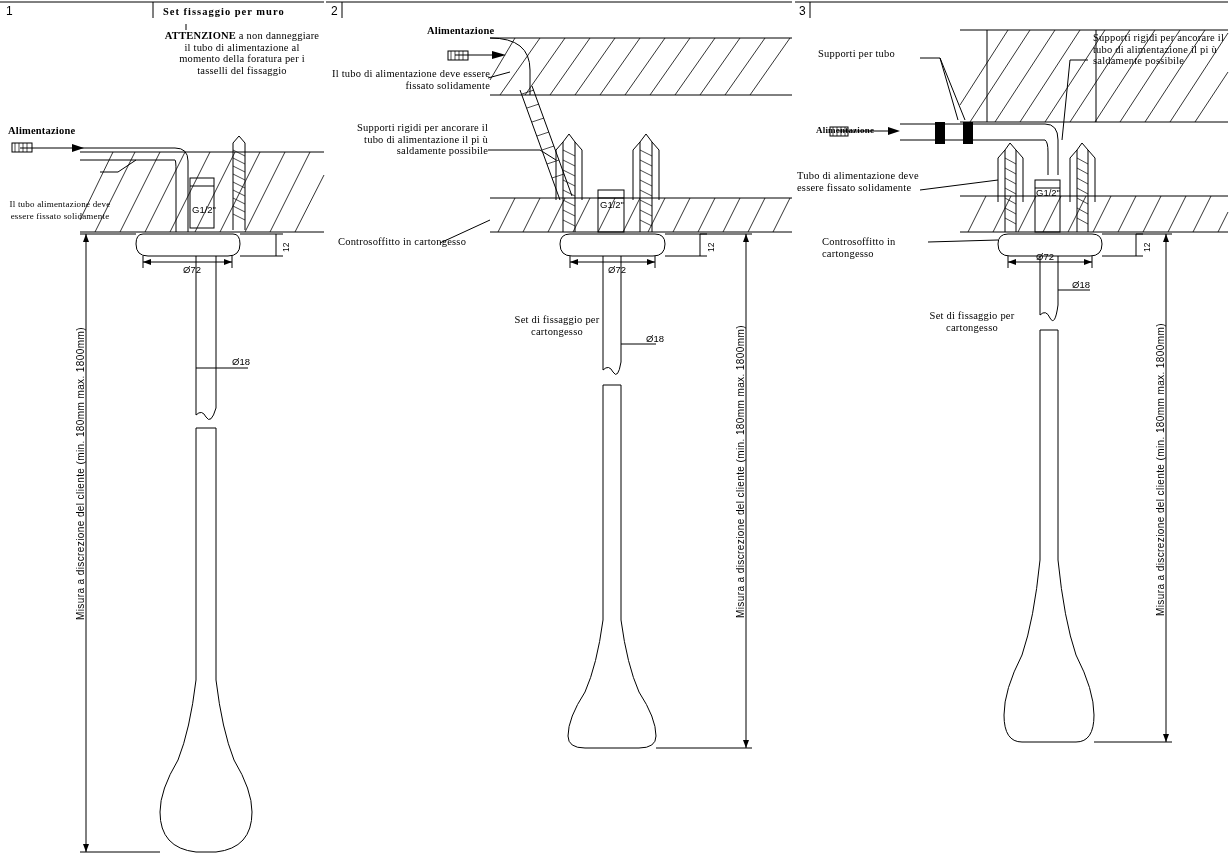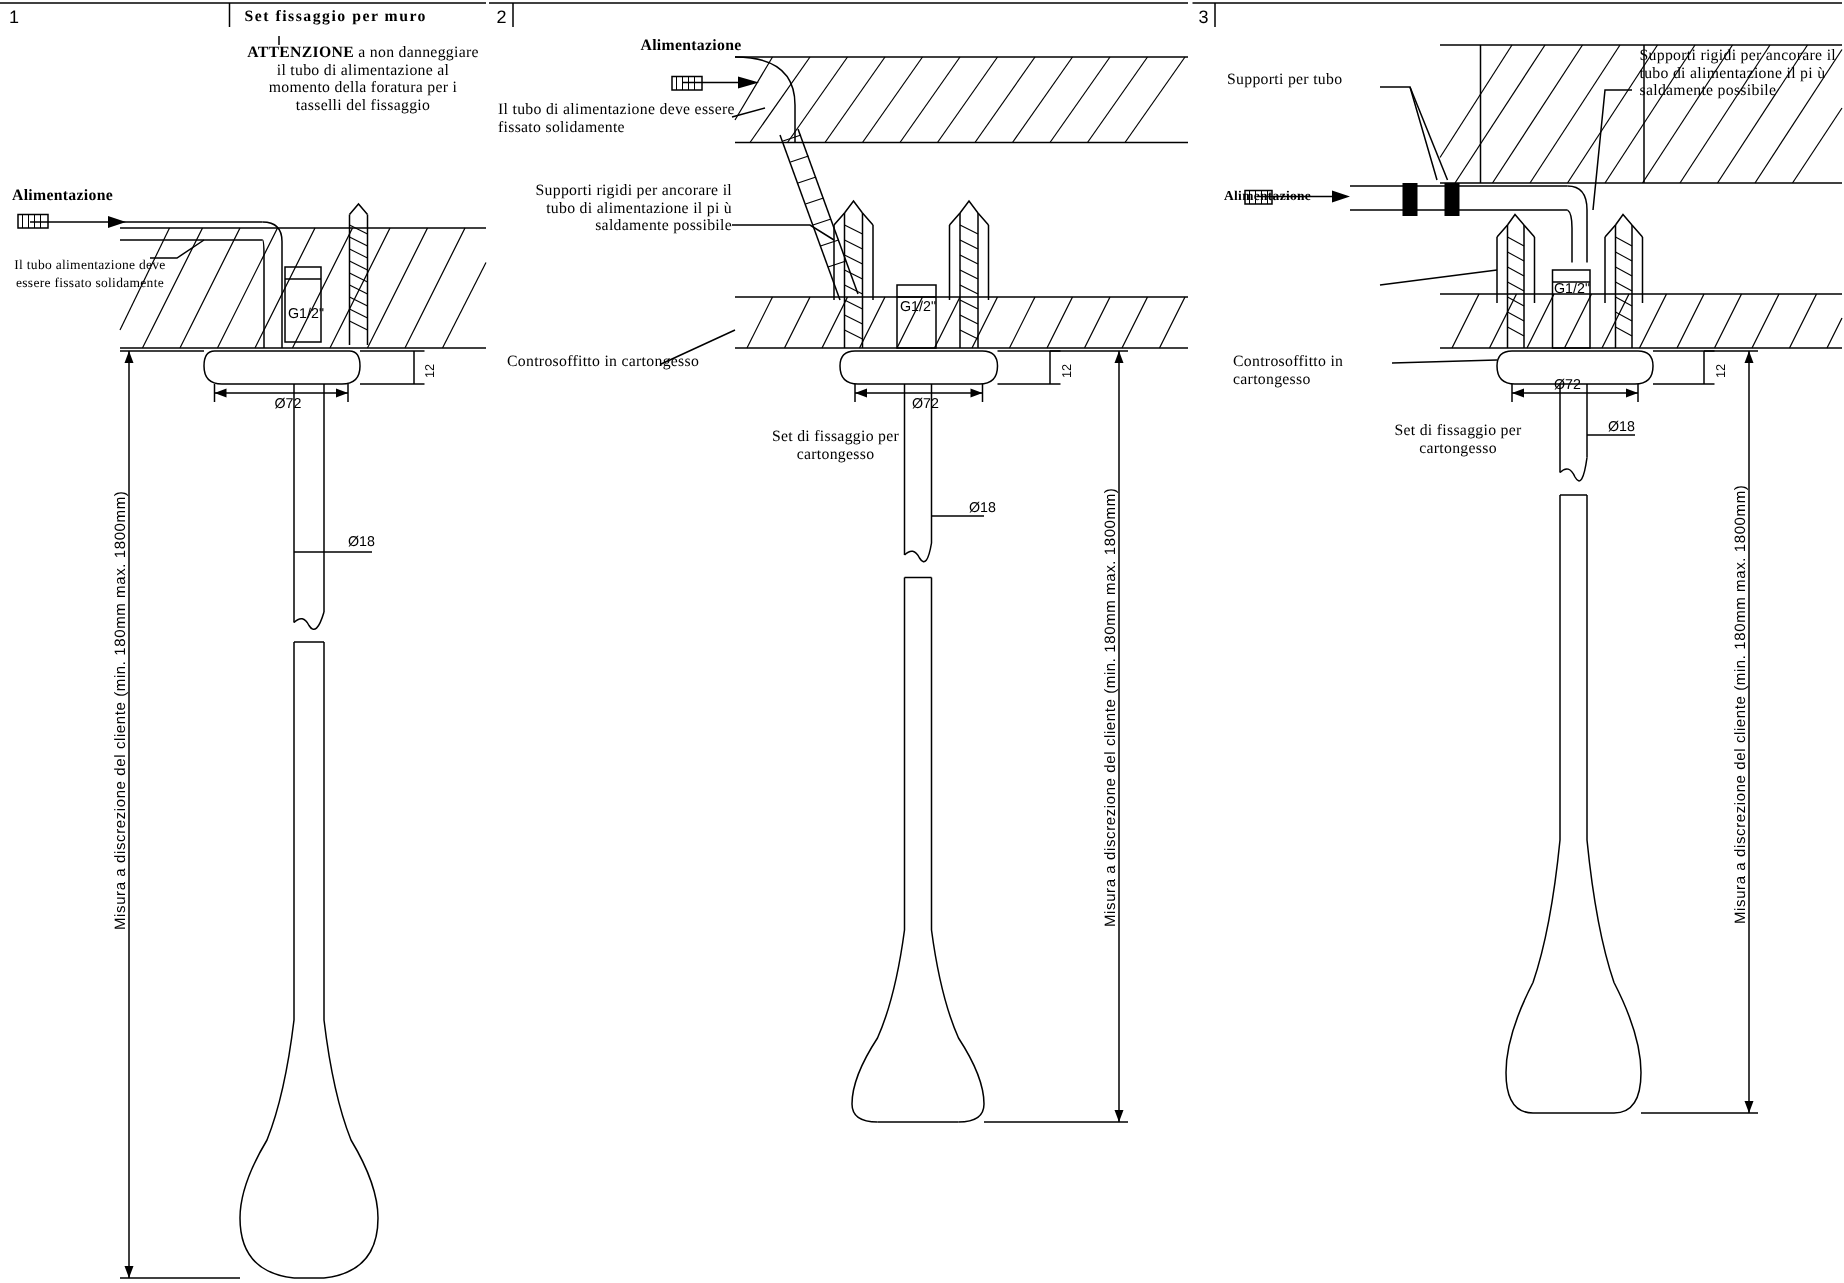--- a/index.html
+++ b/index.html
@@ -34,21 +34,21 @@
     font-size: 10.5px;
     line-height: 12.5px;
     letter-spacing: 0.2px;
     font-family: Liberation Serif, serif;
     color: #000;
   }
   .lbl.bold { font-weight: bold; }
   .lbl.tight { line-height: 11.5px; }
   .lbl.sp { letter-spacing: 1px; }
   .lbl.right { text-align: right; }
-  .lbl.center { text-align: center; }
+  .lbl.center { text-align: center; margin-top: 28px; }
 
   .vert {
     position: absolute;
     font-size: 10px;
     line-height: 10px;
     letter-spacing: 0.4px;
     white-space: nowrap;
     transform-origin: 0 0;
     transform: rotate(-90deg);
     font-family: "Liberation Sans", sans-serif;
@@ -448,21 +448,21 @@
   <div class="dim" style="left:192px; top:205px;">G1/2"</div>
   <div class="dim" style="left:183px; top:265px;">Ø72</div>
   <div class="dim" style="left:232px; top:357px;">Ø18</div>
   <div class="vert-small" style="left:282px; top:252px;">12</div>
   <div class="vert" style="left:76px; top:620px;">Misura  a  discrezione  del  cliente  (min.  180mm   max.  1800mm)</div>
 
   <div class="panel-num" style="left:331px; top:5px;">2</div>
 
   <div class="lbl bold" style="left:427px; top:25px; width:120px;">Alimentazione</div>
 
-  <div class="lbl tight" style="left:332px; top:68px; width:158px;">Il  tubo  di  alimentazione deve  essere  fissato solidamente</div>
+  <div class="lbl tight" style="left:332px; top:68px; width:158px;text-align:right;">Il  tubo  di  alimentazione deve  essere  fissato solidamente</div>
 
   <div class="lbl tight right" style="left:348px; top:122px; width:140px;">Supporti  rigidi  per ancorare  il  tubo  di alimentazione  il  pi ù saldamente possibile</div>
 
   <div class="lbl tight" style="left:338px; top:236px; width:130px;">Controsoffitto in  cartongesso</div>
 
   <div class="lbl tight center" style="left:497px; top:286px; width:120px;">Set  di  fissaggio per  cartongesso</div>
 
   <div class="dim" style="left:600px; top:200px;">G1/2"</div>
   <div class="dim" style="left:608px; top:265px;">Ø72</div>
   <div class="dim" style="left:646px; top:334px;">Ø18</div>
@@ -470,20 +470,21 @@
   <div class="vert" style="left:736px; top:618px;">Misura  a  discrezione  del  cliente  (min.  180mm   max.  1800mm)</div>
 
   <div class="panel-num" style="left:799px; top:5px;">3</div>
 
   <div class="lbl" style="left:818px; top:48px; width:120px;">Supporti  per  tubo</div>
 
   <div class="lbl tight" style="left:1093px; top:32px; width:132px;">Supporti  rigidi per  ancorare  il tubo  di  alimentazione il  pi ù  saldamente possibile</div>
 
   <div class="lbl bold" style="left:816px; top:124px; width:90px; font-size:9px;">Alimentazione</div>
 
+  <div class="lbl tight" style="left:797px; top:170px; width:128px;">Tubo  di  alimentazione deve  essere  fissato solidamente</div>
 
   <div class="lbl tight" style="left:822px; top:236px; width:120px;">Controsoffitto in  cartongesso</div>
 
   <div class="lbl tight center" style="left:912px; top:282px; width:120px;">Set  di  fissaggio per  cartongesso</div>
 
   <div class="dim" style="left:1036px; top:188px;">G1/2"</div>
   <div class="dim" style="left:1036px; top:252px;">Ø72</div>
   <div class="dim" style="left:1072px; top:280px;">Ø18</div>
   <div class="vert-small" style="left:1143px; top:252px;">12</div>
   <div class="vert" style="left:1156px; top:616px;">Misura  a  discrezione  del  cliente  (min.  180mm   max.  1800mm)</div>

